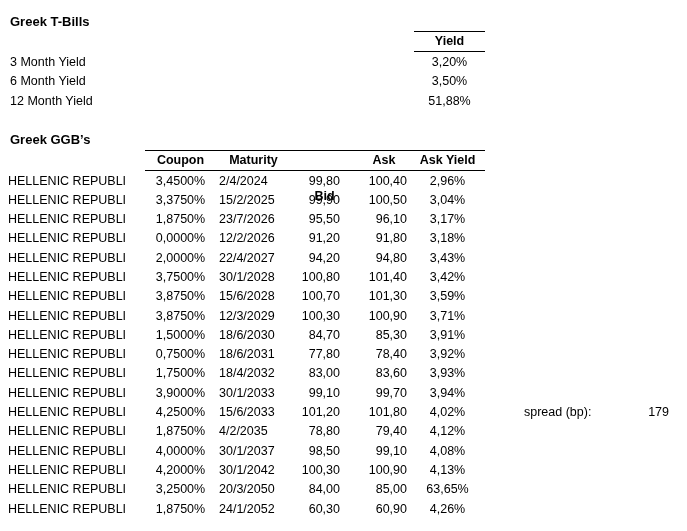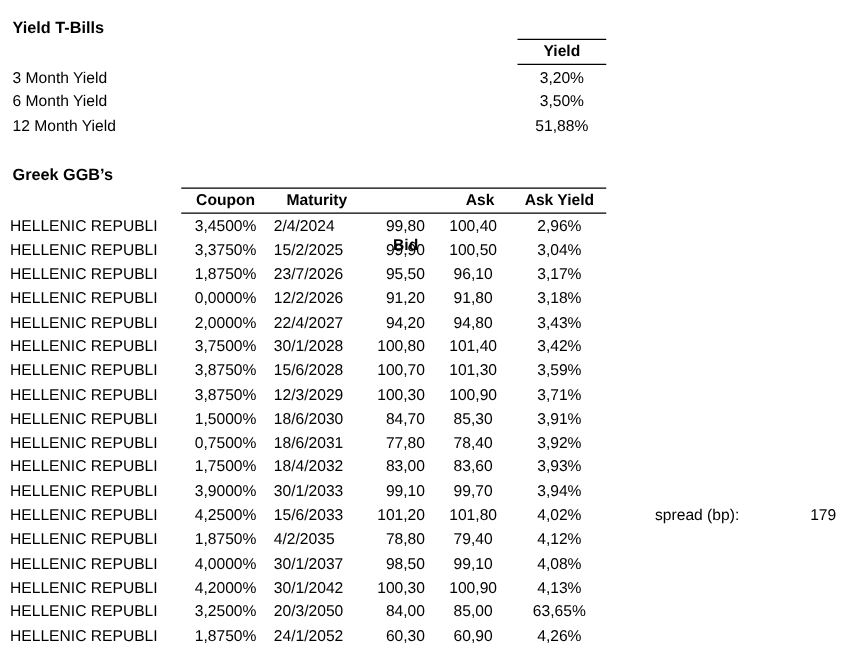--- a/index.html
+++ b/index.html
@@ -78,41 +78,41 @@
     left: 0;
     top: 171.5px;
     width: 567px;
   }
   .g-row { position: relative; height: 19.3px; line-height: 19.3px; }
   .g-row span { position: absolute; top: 0; height: 100%; white-space: nowrap; }
   .c-name     { left: 8px;   width: 134px; text-align: left; overflow: hidden; }
   .c-coupon   { left: 145px; width: 71px;  text-align: center; }
   .c-maturity { left: 219px; width: 72px;  text-align: left; }
   .c-bid      { left: 270px; width: 70px;  text-align: right; }
-  .c-ask      { left: 350px; width: 57px;  text-align: center; }
+  .c-ask      { left: 350px; width: 57px;  text-align: right; }
   .c-yield    { left: 410px; width: 75px;  text-align: center; }
 
   
   .spread-note {
     position: absolute;
     left: 524px;
     top: 403px;
     width: 145px;
     height: 19px;
     line-height: 19px;
   }
   .spread-label { position: absolute; left: 0; top: 0; white-space: nowrap; }
   .spread-value { position: absolute; right: 0; top: 0; text-align: right; }
 </style>
 </head>
 <body>
 
 <div class="sheet">
 
-  <div id="tbills-title" class="section-title">Yield T-Bills</div>
+  <div id="tbills-title" class="section-title">Greek T-Bills</div>
 
   <div class="tbill-yield-header">Yield</div>
 
   <div id="tbill-rows">
   <div class="t-row">
     <span class="t-label">3 Month Yield</span>
     <span class="t-value">3,20%</span>
   </div>
 
   <div class="t-row">

